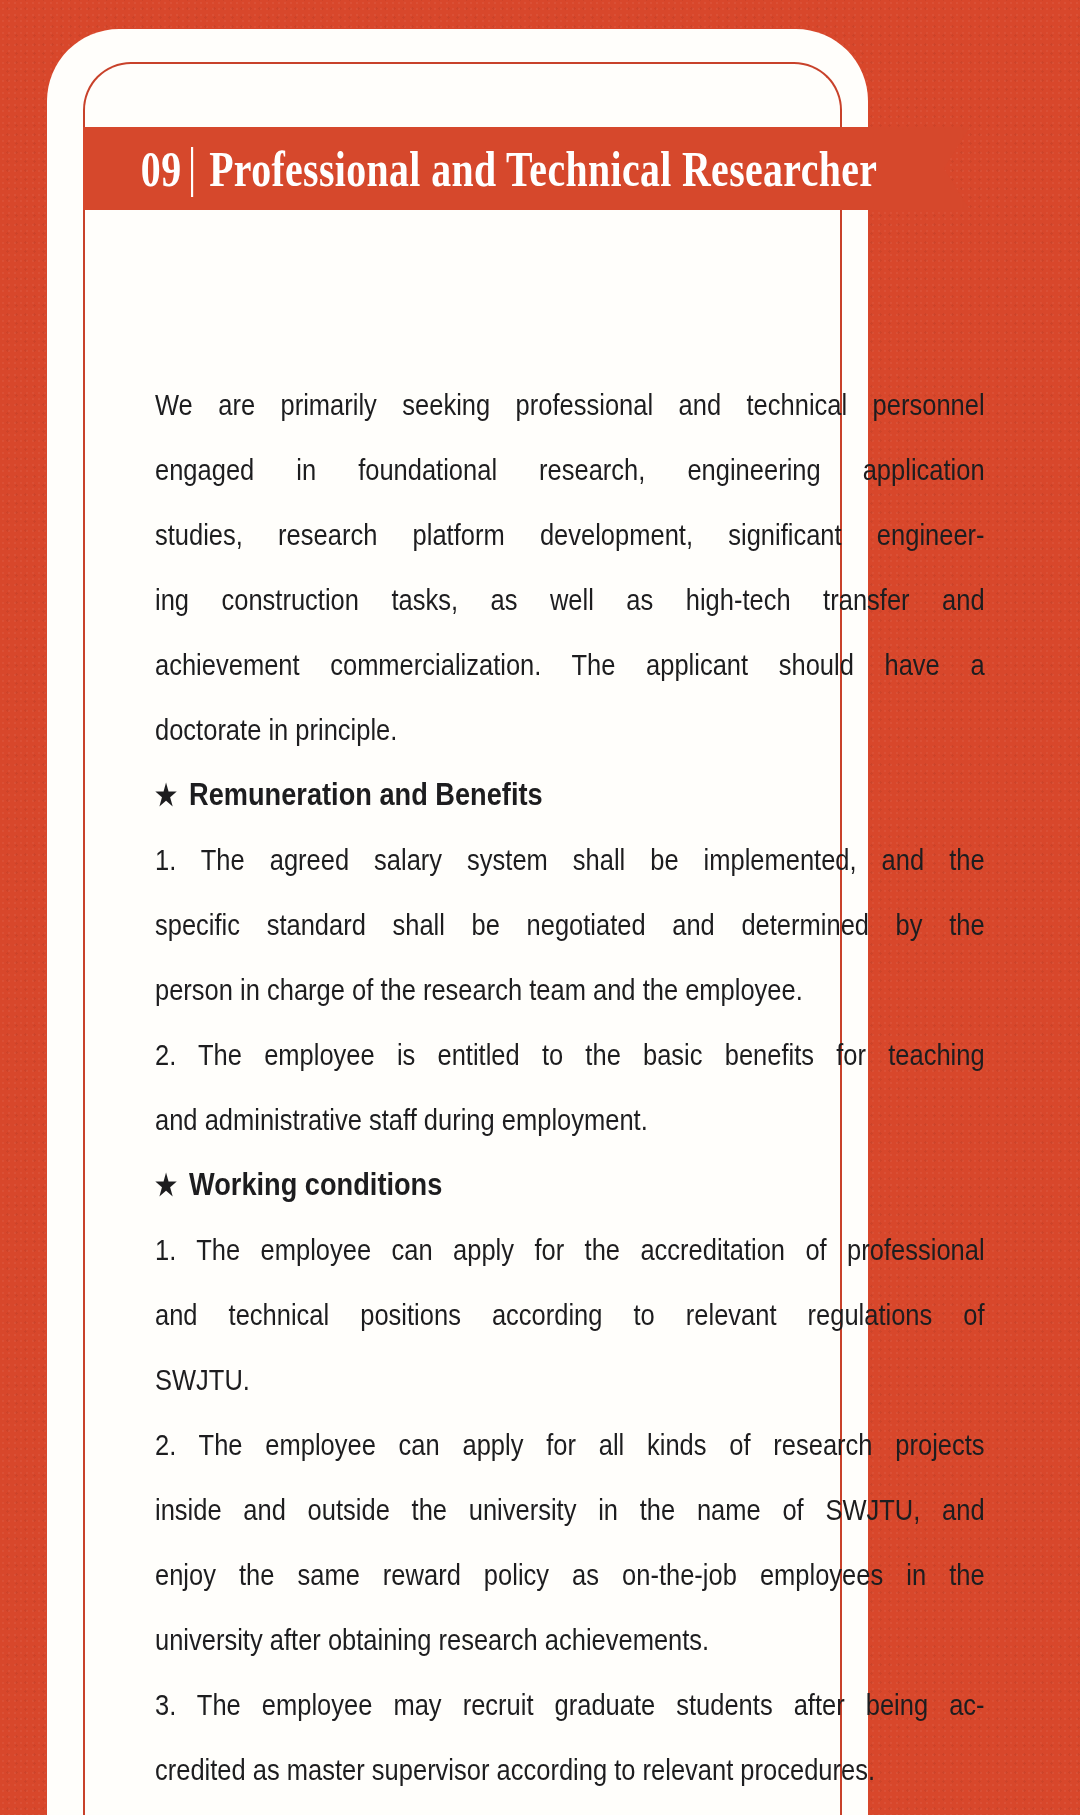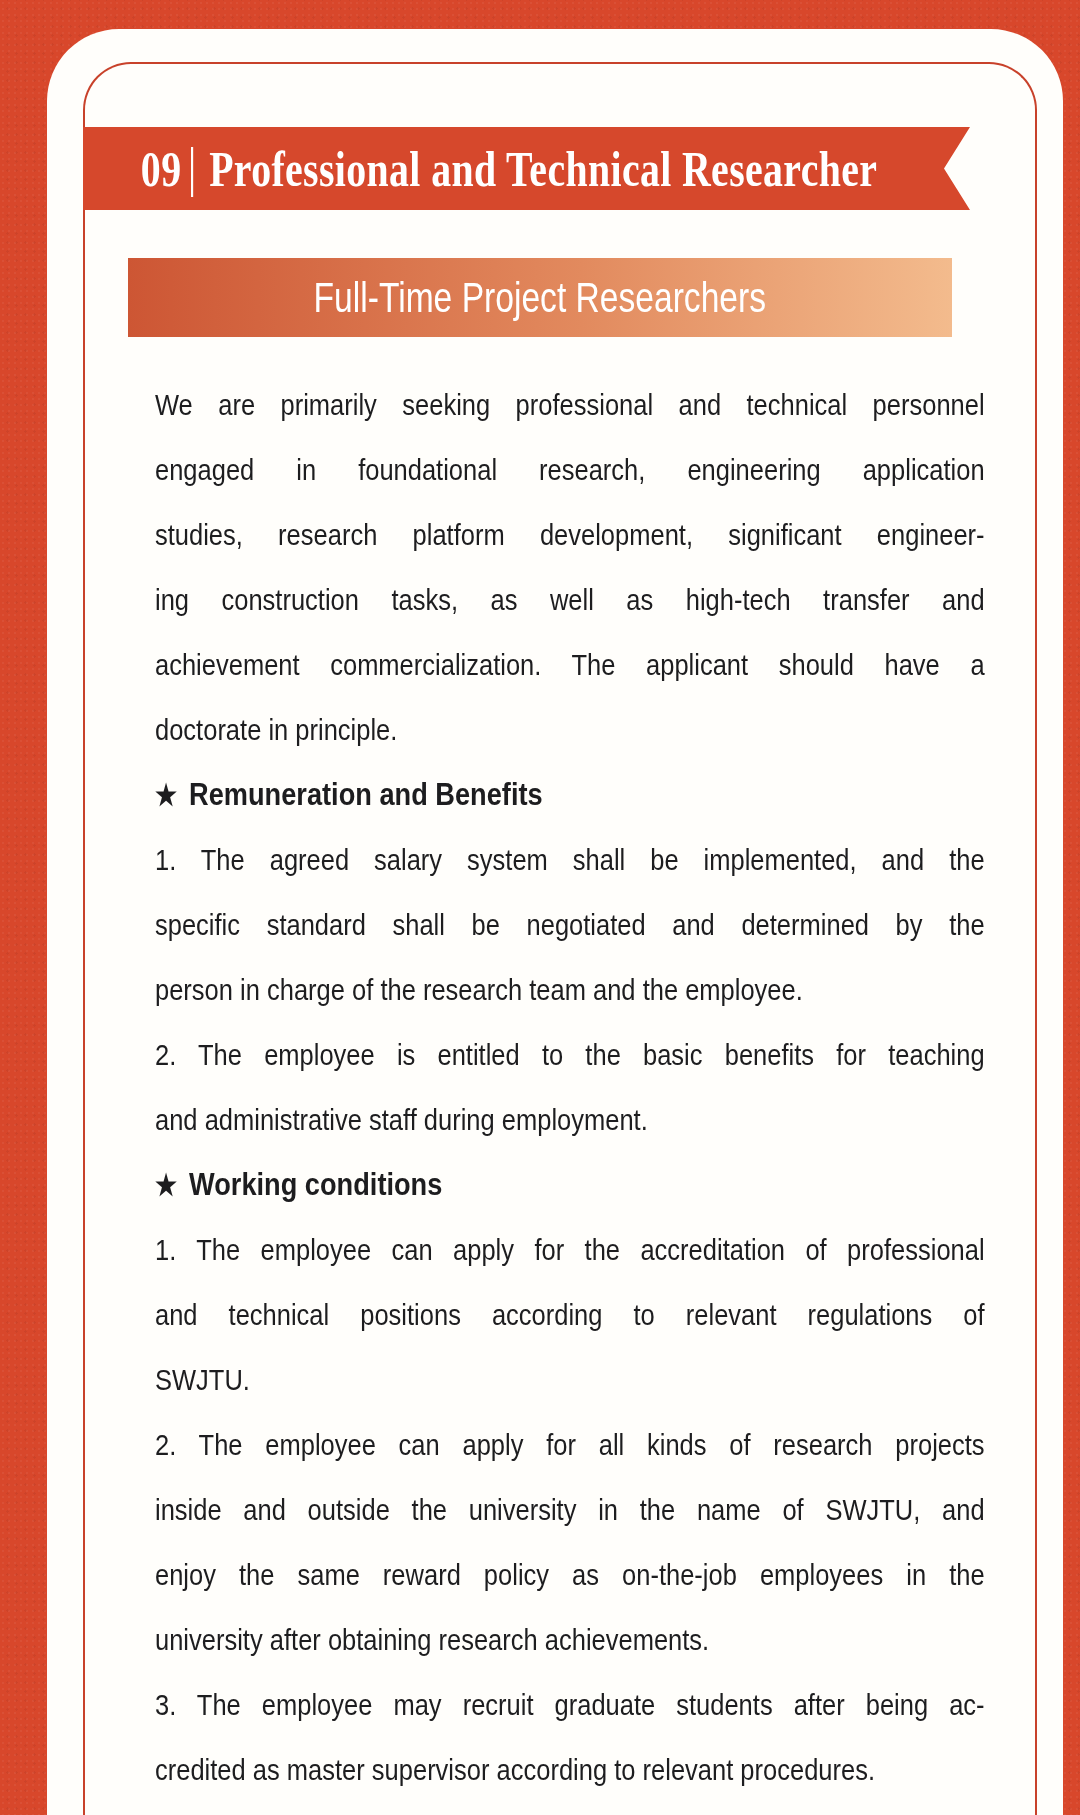--- a/index.html
+++ b/index.html
@@ -11,24 +11,23 @@
     width:1080px;height:1815px;position:relative;overflow:hidden;
     background-color:var(--background);
     background-image:
       radial-gradient(rgba(255,255,255,0.05) 1px, rgba(0,0,0,0) 1.1px),
       radial-gradient(rgba(0,0,0,0.05) 1px, rgba(0,0,0,0) 1.1px);
     background-size:6px 6px, 9px 9px;
     background-position:0 0, 3px 4px;
     font-family:"Liberation Sans", sans-serif;
   }
   .card{
-    position:absolute;left:47px;top:29px;width:976px;height:1786px;
+    position:absolute;left:47px;top:29px;width:821px;height:1786px;
     background:var(--card);
     border-radius:72px 72px 0 0;
-    padding-left:40px;
   }
   .inner-line{
     position:absolute;left:36px;right:26px;top:33px;bottom:-10px;
     border:2.5px solid var(--border-line);border-bottom:none;
     border-radius:48px 48px 0 0;
   }
   .banner{
     position:absolute;left:36px;top:98px;width:887px;height:83px;
     background:var(--banner);
     clip-path:polygon(0 0, 100% 0, calc(100% - 26px) 50%, 100% 100%, 0 100%);
@@ -70,23 +69,20 @@
   <div class="inner-line"></div>
 
   <div class="banner">
     <div class="banner-text">
       <span class="num">09</span>
       <span class="divider">|</span>
       <span class="ttl">Professional and Technical Researcher</span>
     </div>
   </div>
 
-  <div class="gbar">
-    <span class="gbar-label">Full-Time Project Researchers</span>
-  </div>
 
   <div class="content">
       <div class="line justify">We are primarily seeking professional and technical personnel</div>
       <div class="line justify">engaged in foundational research, engineering application</div>
       <div class="line justify">studies, research platform development, significant engineer-</div>
       <div class="line justify">ing construction tasks, as well as high-tech transfer and</div>
       <div class="line justify">achievement commercialization. The applicant should have a</div>
       <div class="line plain">doctorate in principle.</div>
       <div class="line heading"><span class="star-icon">★</span><span>Remuneration and Benefits</span></div>
       <div class="line justify">1. The agreed salary system shall be implemented, and the</div>

